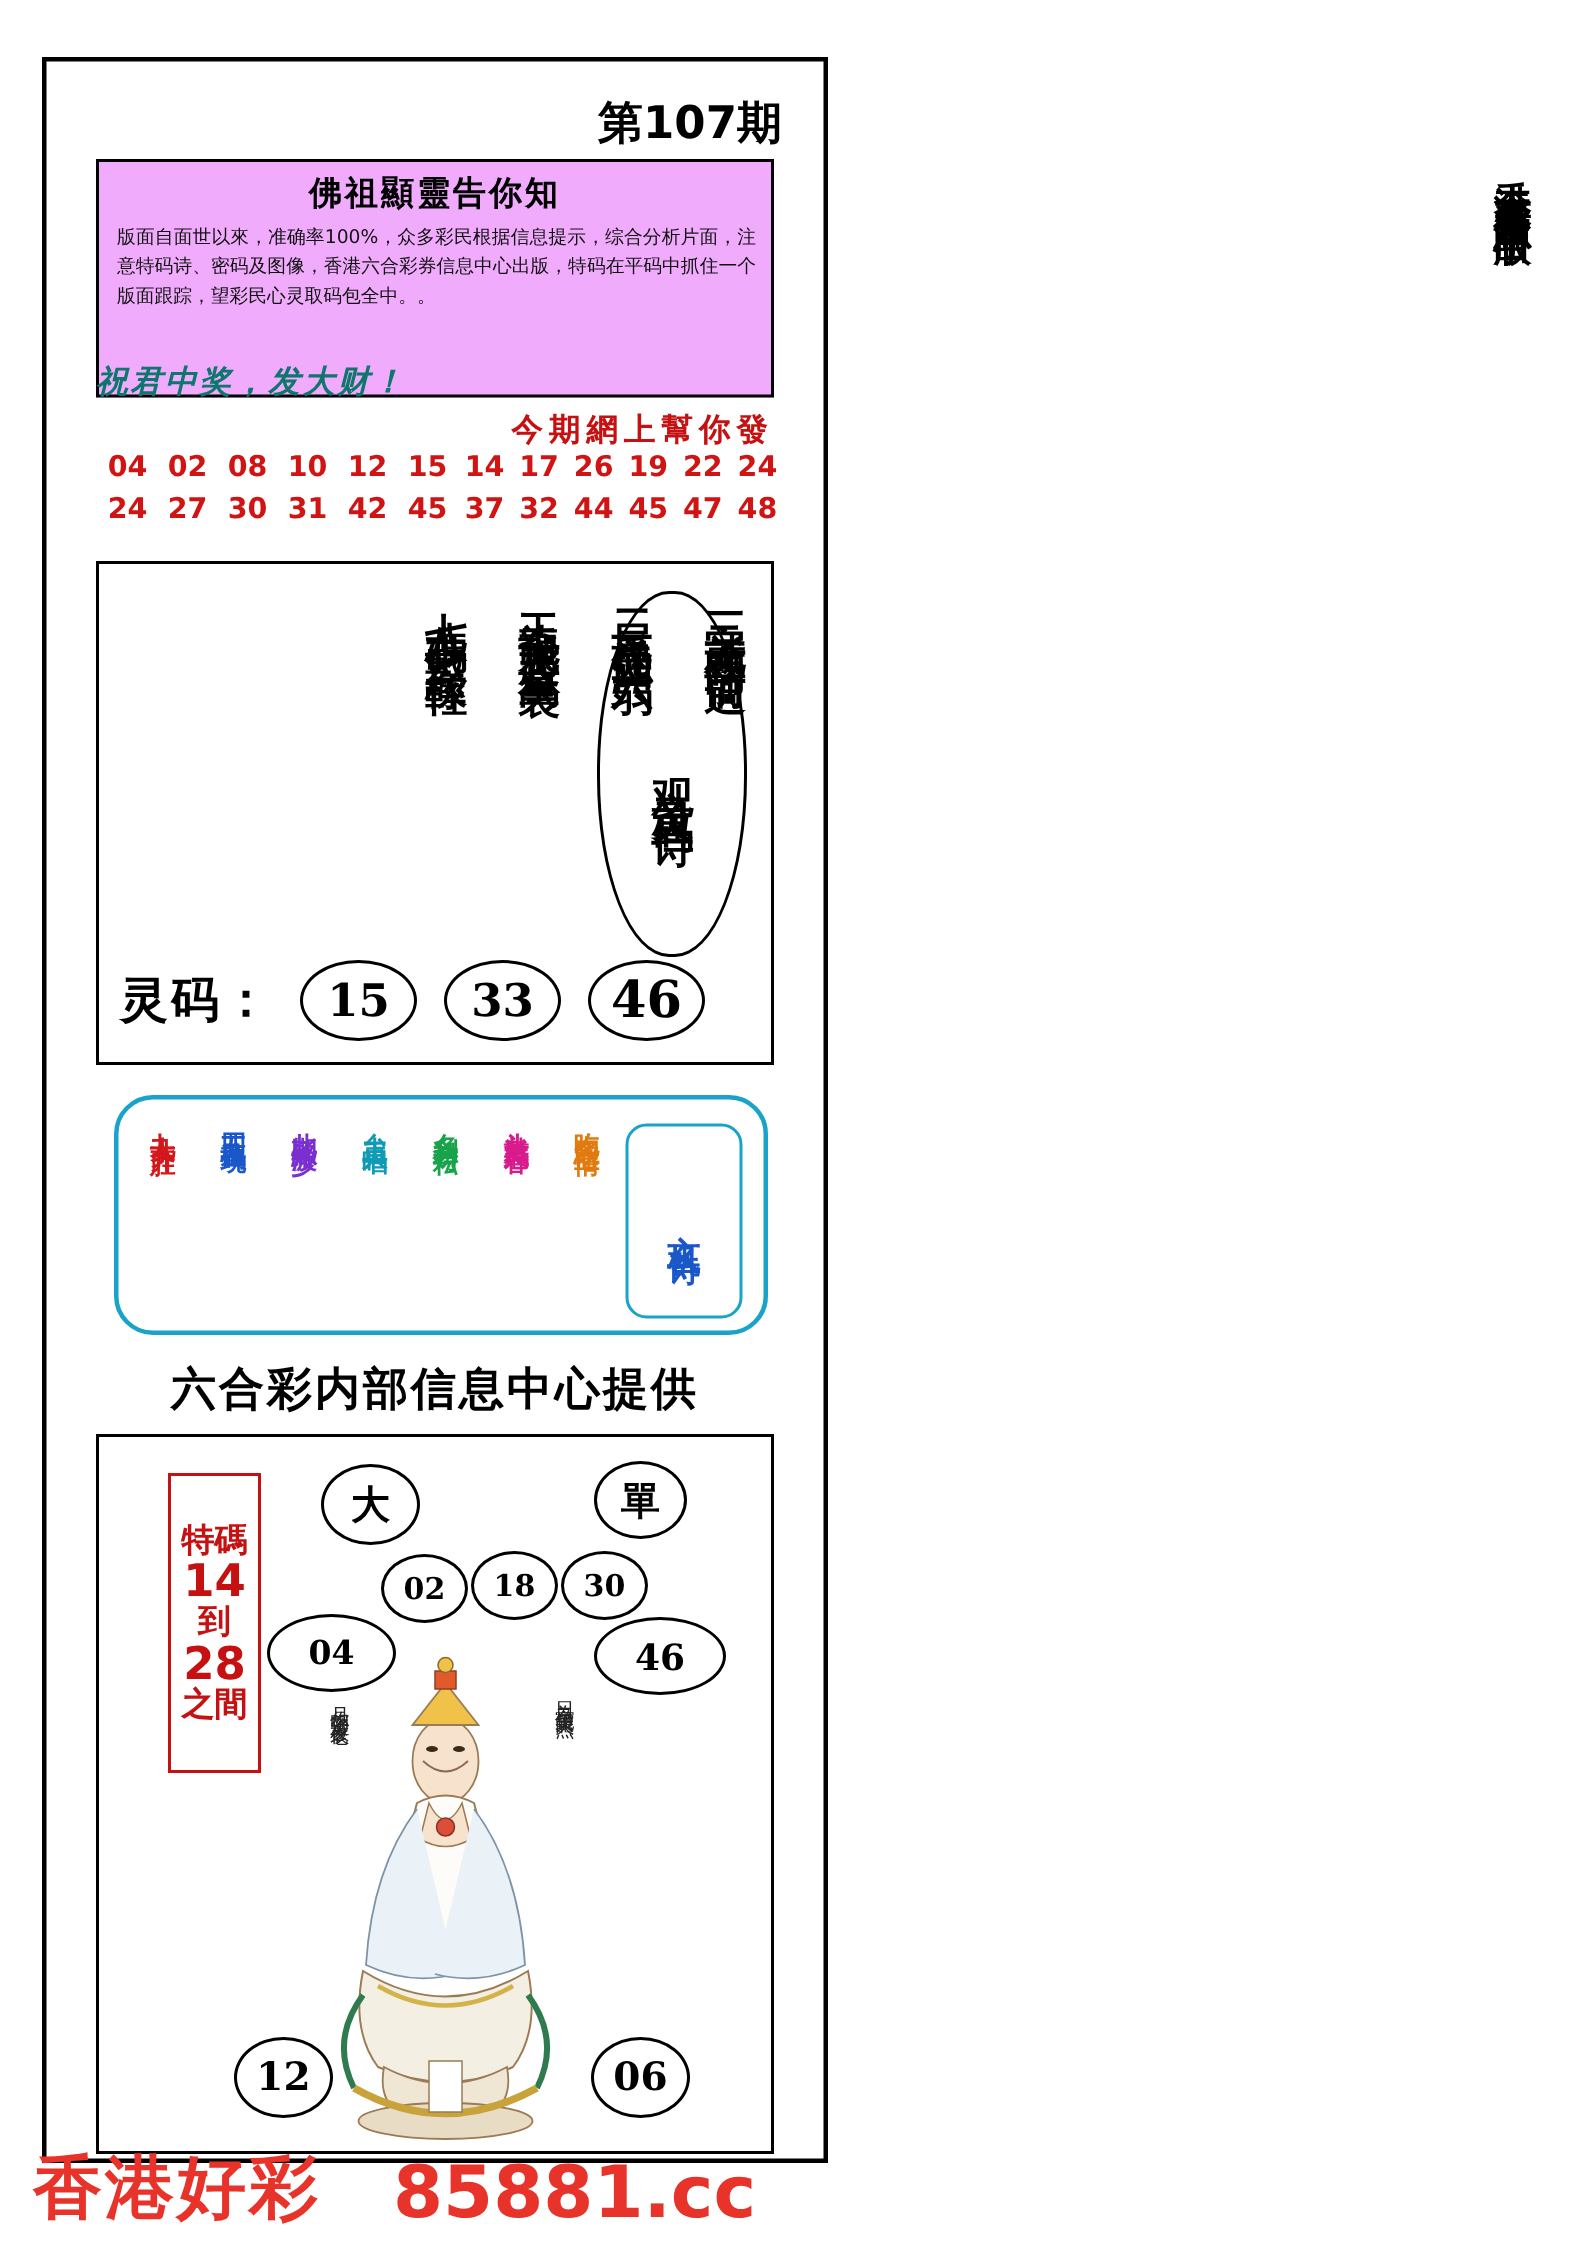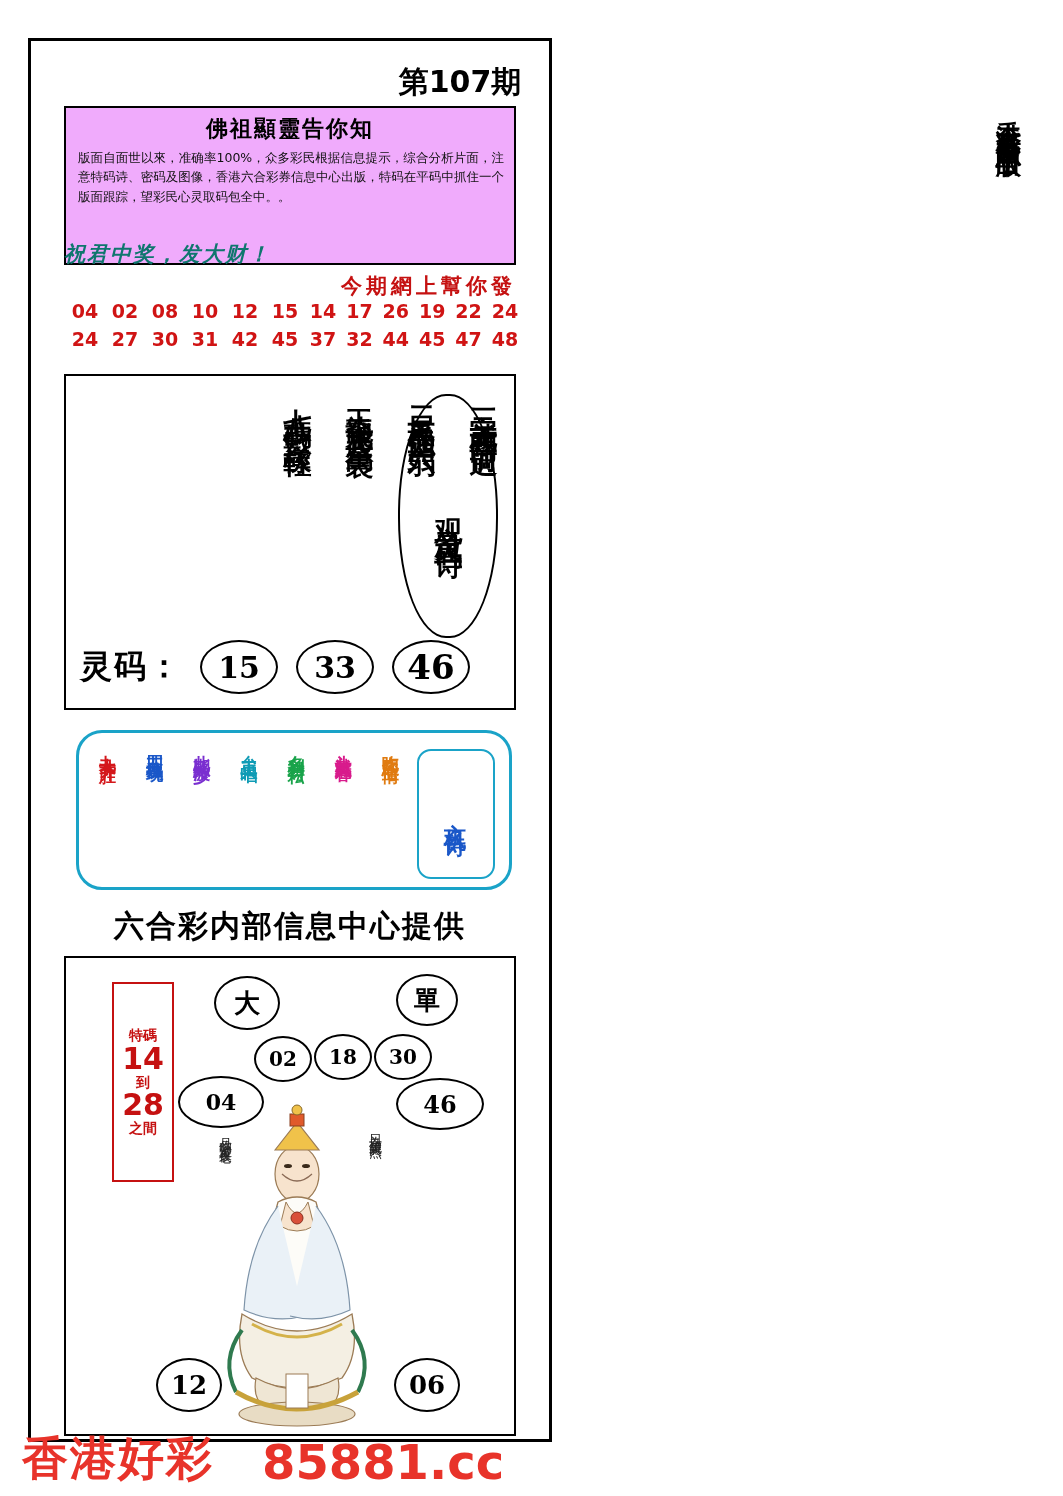--- a/index.html
+++ b/index.html
@@ -145,21 +145,21 @@
     background:#fff;display:flex;align-items:center;justify-content:center;
     font-size:22px;font-weight:bold;
     font-family:"DejaVu Serif","Liberation Serif",serif;
   }
   .tm-box{
     position:absolute;left:46px;top:24px;width:62px;height:200px;
     border:2px solid #c51111;box-sizing:border-box;
     display:flex;flex-direction:column;align-items:center;justify-content:center;
     color:#c51111;font-weight:bold;line-height:1.05;
   }
-  .tm-box .s{font-size:14px;}
+  .tm-box .s{font-size:22px;}
   .tm-box .n{font-size:30px;}
   
   .guanyin{
     position:absolute;left:116px;top:120px;width:230px;height:350px;
   }
   .side-text{
     position:absolute;writing-mode:vertical-rl;text-orientation:upright;
     font-size:13px;color:#222;letter-spacing:2px;
     font-family:"DejaVu Serif","Liberation Serif",serif;
   }

